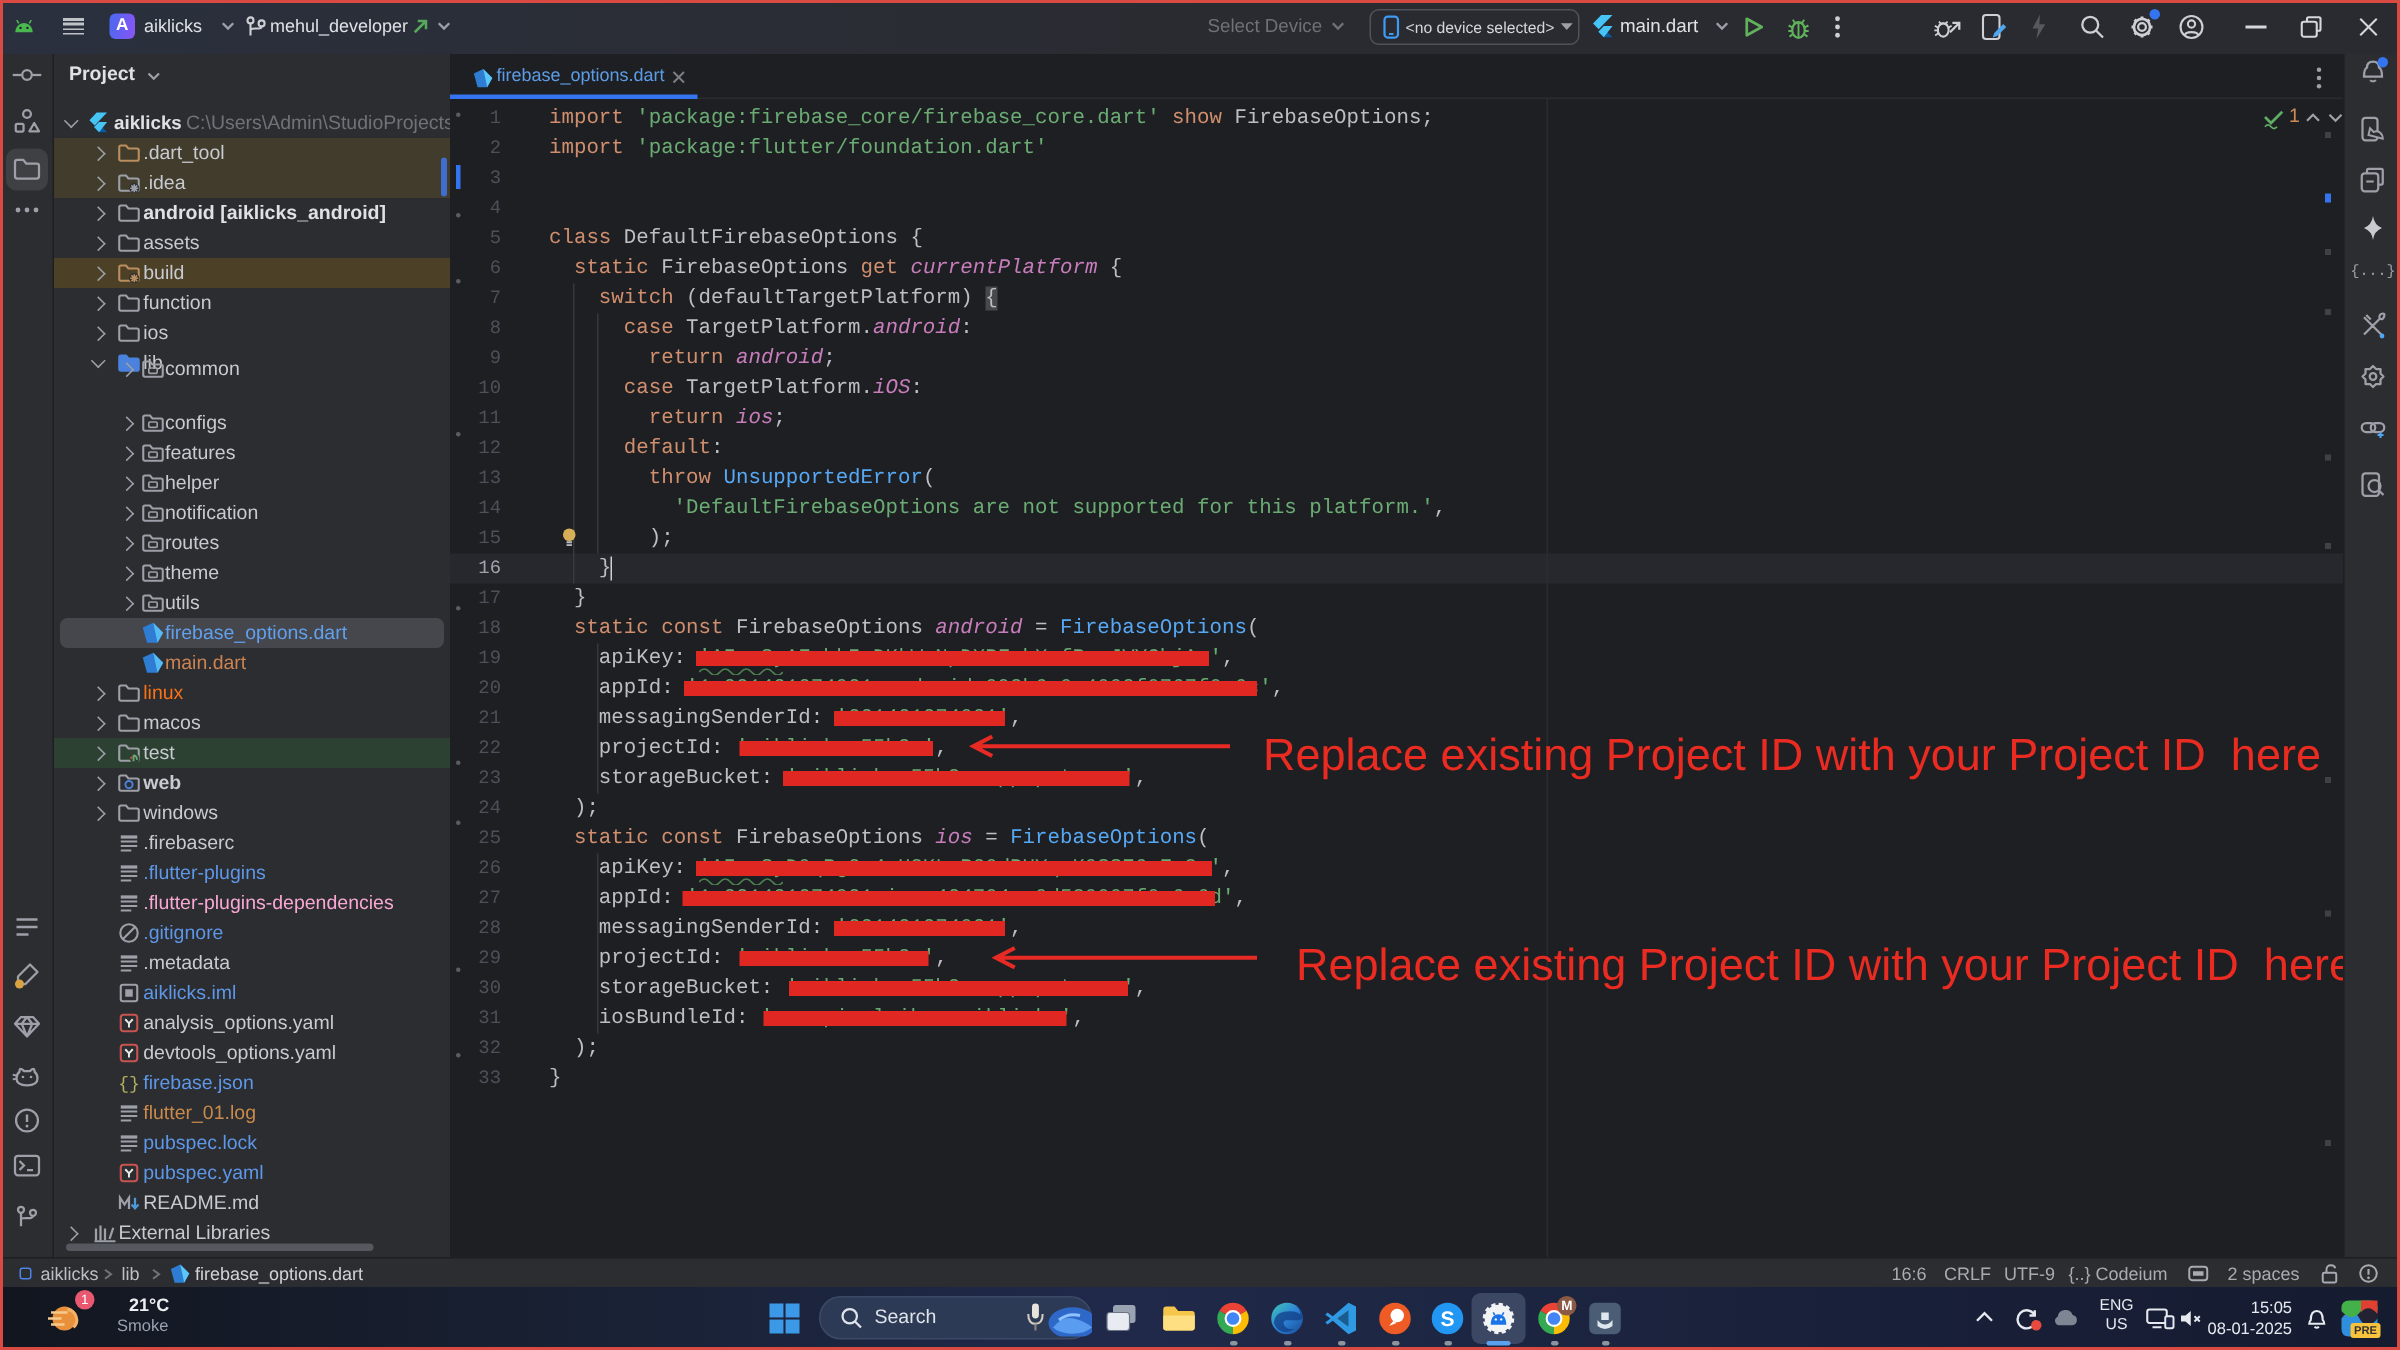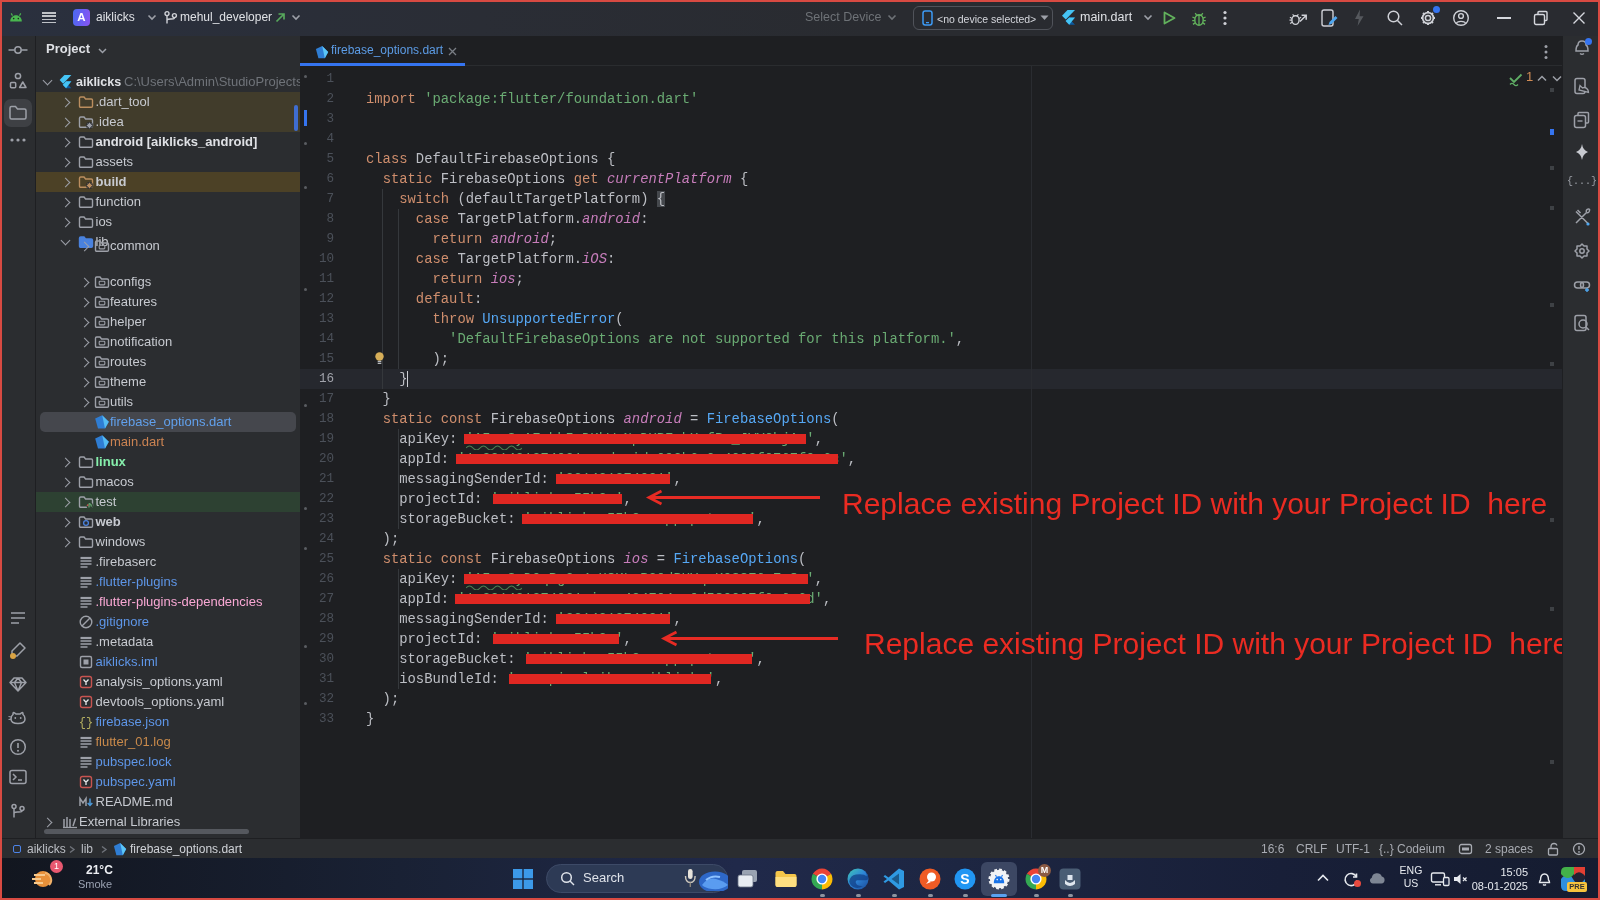--- a/index.html
+++ b/index.html
@@ -235,21 +235,21 @@
         <span class="tlbl" style="left:59.5px;color:#c7cad0;font-weight:400">assets</span>
       </div>
       <div class="trow" style="top:136px">
         <div class="ab" style="left:0;top:0;width:264px;height:20px;background:#4c4126"></div>
         <div class="chev r" style="left:26px"></div>
         <svg class="ticon" style="left:42px" width="16" height="16" viewBox="0 0 16 16">
           <path d="M1.5 4.2 Q1.5 3 2.7 3 L6 3 L7.6 5 L13.3 5 Q14.5 5 14.5 6.2 L14.5 12 Q14.5 13.2 13.3 13.2 L2.7 13.2 Q1.5 13.2 1.5 12 Z" stroke="#bb8e5f" stroke-width="1.4" fill="none"></path>
           <circle cx="11.5" cy="11.5" r="3.4" fill="#2b2d30"></circle>
           <path d="M11.5 8.8 L11.5 14.2 M8.8 11.5 L14.2 11.5 M9.6 9.6 L13.4 13.4 M13.4 9.6 L9.6 13.4" stroke="#bb8e5f" stroke-width="1.1"></path>
         </svg>
-        <span class="tlbl" style="left:59.5px;color:#c7cad0;font-weight:700">build</span>
+        <span class="tlbl" style="left:59.5px;color:#c7cad0;font-weight:400">build</span>
       </div>
       <div class="trow" style="top:156px">
         <div class="chev r" style="left:26px"></div>
         <svg class="ticon" style="left:42px" width="16" height="16" viewBox="0 0 16 16">
           <path d="M1.5 4.2 Q1.5 3 2.7 3 L6 3 L7.6 5 L13.3 5 Q14.5 5 14.5 6.2 L14.5 12 Q14.5 13.2 13.3 13.2 L2.7 13.2 Q1.5 13.2 1.5 12 Z" stroke="#9da0a8" stroke-width="1.4" fill="none"></path>
         </svg>
         <span class="tlbl" style="left:59.5px;color:#c7cad0;font-weight:400">function</span>
       </div>
       <div class="trow" style="top:176px">
         <div class="chev r" style="left:26px"></div>
@@ -342,21 +342,21 @@
           <path d="M8.2 1.2 L14.8 7.8 L11 14.5 L4 14.5 L1.2 4.4 Z" fill="#2f7dd3"></path>
           <path d="M8.2 1.2 L14.8 7.8 L11 14.5 Z" fill="#5bc6f8" opacity="0.85"></path>
         </svg>
         <span class="tlbl" style="left:74px;color:#cb8352;font-weight:400">main.dart</span>
       </div>
       <div class="trow" style="top:416px">
         <div class="chev r" style="left:26px"></div>
         <svg class="ticon" style="left:42px" width="16" height="16" viewBox="0 0 16 16">
           <path d="M1.5 4.2 Q1.5 3 2.7 3 L6 3 L7.6 5 L13.3 5 Q14.5 5 14.5 6.2 L14.5 12 Q14.5 13.2 13.3 13.2 L2.7 13.2 Q1.5 13.2 1.5 12 Z" stroke="#9da0a8" stroke-width="1.4" fill="none"></path>
         </svg>
-        <span class="tlbl" style="left:59.5px;color:#86efac;font-weight:700">linux</span>
+        <span class="tlbl" style="left:59.5px;color:#f97316;font-weight:400">linux</span>
       </div>
       <div class="trow" style="top:436px">
         <div class="chev r" style="left:26px"></div>
         <svg class="ticon" style="left:42px" width="16" height="16" viewBox="0 0 16 16">
           <path d="M1.5 4.2 Q1.5 3 2.7 3 L6 3 L7.6 5 L13.3 5 Q14.5 5 14.5 6.2 L14.5 12 Q14.5 13.2 13.3 13.2 L2.7 13.2 Q1.5 13.2 1.5 12 Z" stroke="#9da0a8" stroke-width="1.4" fill="none"></path>
         </svg>
         <span class="tlbl" style="left:59.5px;color:#c7cad0;font-weight:400">macos</span>
       </div>
       <div class="trow" style="top:456px">
         <div class="ab" style="left:0;top:0;width:264px;height:20px;background:#2d4132"></div>
@@ -502,20 +502,21 @@
       </svg>
     </div>
   <div id="editor" class="ab">
       <div class="ab" style="left:0;top:303px;width:1262px;height:20px;background:#26282e"></div>
       <div class="guide" style="left:81.5px;top:123px;height:200px"></div>
       <div class="guide" style="left:97.5px;top:143px;height:160px"></div>
       <div class="guide" style="left:97.5px;top:363px;height:100px"></div>
       <div class="guide" style="left:97.5px;top:503px;height:120px"></div>
       <div class="ab" style="left:731px;top:0;width:1px;height:772px;background:#2a2c31"></div>
       <div class="gl" style="top:3px;color:#4b5059">1</div>
+      <div class="cl" style="top:3px"><span class="k">import</span> <span class="s">'package:firebase_core/firebase_core.dart'</span> <span class="k">show</span> FirebaseOptions;</div>
       <div class="gl" style="top:23px;color:#4b5059">2</div>
       <div class="cl" style="top:23px"><span class="k">import</span> <span class="s">'package:flutter/foundation.dart'</span></div>
       <div class="gl" style="top:43px;color:#4b5059">3</div>
       <div class="gl" style="top:63px;color:#4b5059">4</div>
       <div class="cl" style="top:63px"></div>
       <div class="gl" style="top:83px;color:#4b5059">5</div>
       <div class="cl" style="top:83px"><span class="k">class</span> DefaultFirebaseOptions {</div>
       <div class="gl" style="top:103px;color:#4b5059">6</div>
       <div class="cl" style="top:103px">  <span class="k">static</span> FirebaseOptions <span class="k">get</span> <span class="pp">currentPlatform</span> {</div>
       <div class="gl" style="top:123px;color:#4b5059">7</div>
@@ -682,21 +683,21 @@
       <svg class="ab" style="left:100px;top:6px" width="8" height="9" viewBox="0 0 8 9">
         <path d="M2 1.5 L6 4.5 L2 7.5" stroke="#6f737a" stroke-width="1.4" fill="none"></path>
       </svg>
       <svg class="ab" style="left:113px;top:3px" width="14" height="14" viewBox="0 0 14 14">
         <path d="M7.2 1 L13.2 7 L9.8 13.2 L3.4 13.2 L0.9 4 Z" fill="#2f7dd3"></path>
         <path d="M7.2 1 L13.2 7 L9.8 13.2 Z" fill="#5bc6f8"></path>
       </svg>
       <div class="ab" style="left:130px;top:3px;font-size:12px;color:#d0d3d8">firebase_options.dart</div>
       <div class="ab t12" style="left:1261px;top:3px">16:6</div>
       <div class="ab t12" style="left:1296px;top:3px">CRLF</div>
-      <div class="ab t12" style="left:1336px;top:3px">UTF-1</div>
+      <div class="ab t12" style="left:1336px;top:3px">UTF-9</div>
       <div class="ab t12" style="left:1379px;top:3px">{..} Codeium</div>
       <div class="ab t12" style="left:1485px;top:3px">2 spaces</div>
       <svg class="ab" style="left:1458px;top:4px" width="15" height="13" viewBox="0 0 15 13">
         <rect x="1.5" y="1.5" width="12" height="9" rx="2" stroke="#a8abb2" stroke-width="1.3" fill="none"></rect>
         <rect x="4" y="4.5" width="7" height="3" fill="#a8abb2"></rect>
       </svg>
       <svg class="ab" style="left:1546px;top:3px" width="14" height="14" viewBox="0 0 14 14">
         <rect x="2.5" y="6.5" width="9" height="6.5" rx="1" stroke="#a8abb2" stroke-width="1.3" fill="none"></rect>
         <path d="M5 6.5 L5 4.5 Q5 1.5 8 1.5 Q10.5 1.5 10.8 3.5" stroke="#a8abb2" stroke-width="1.3" fill="none"></path>
       </svg>

